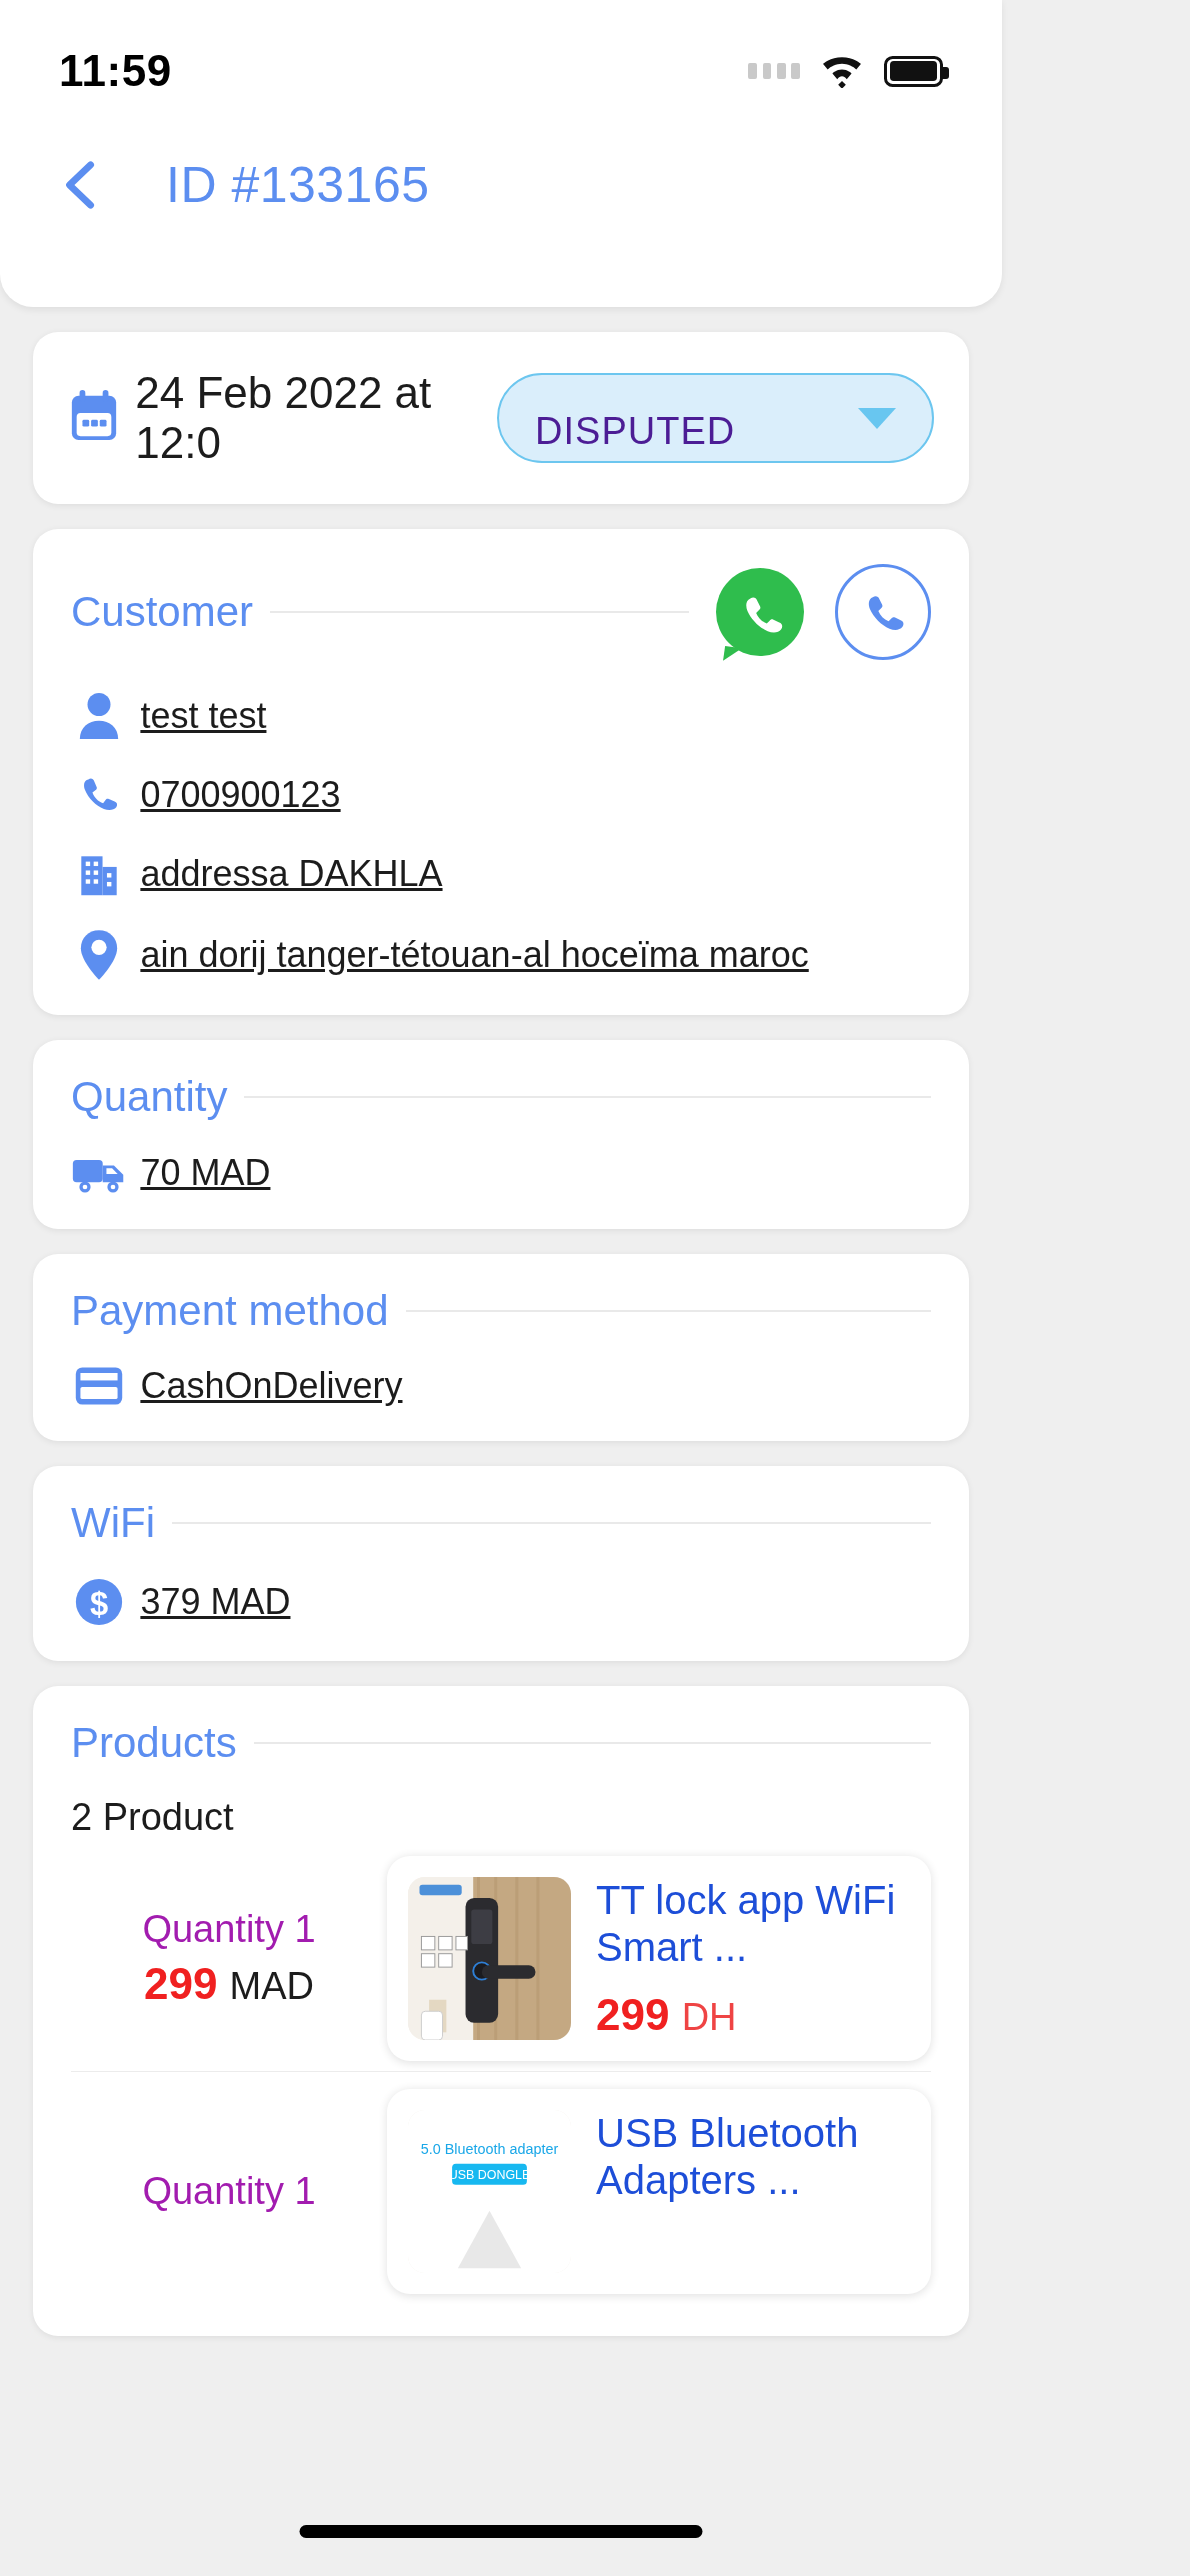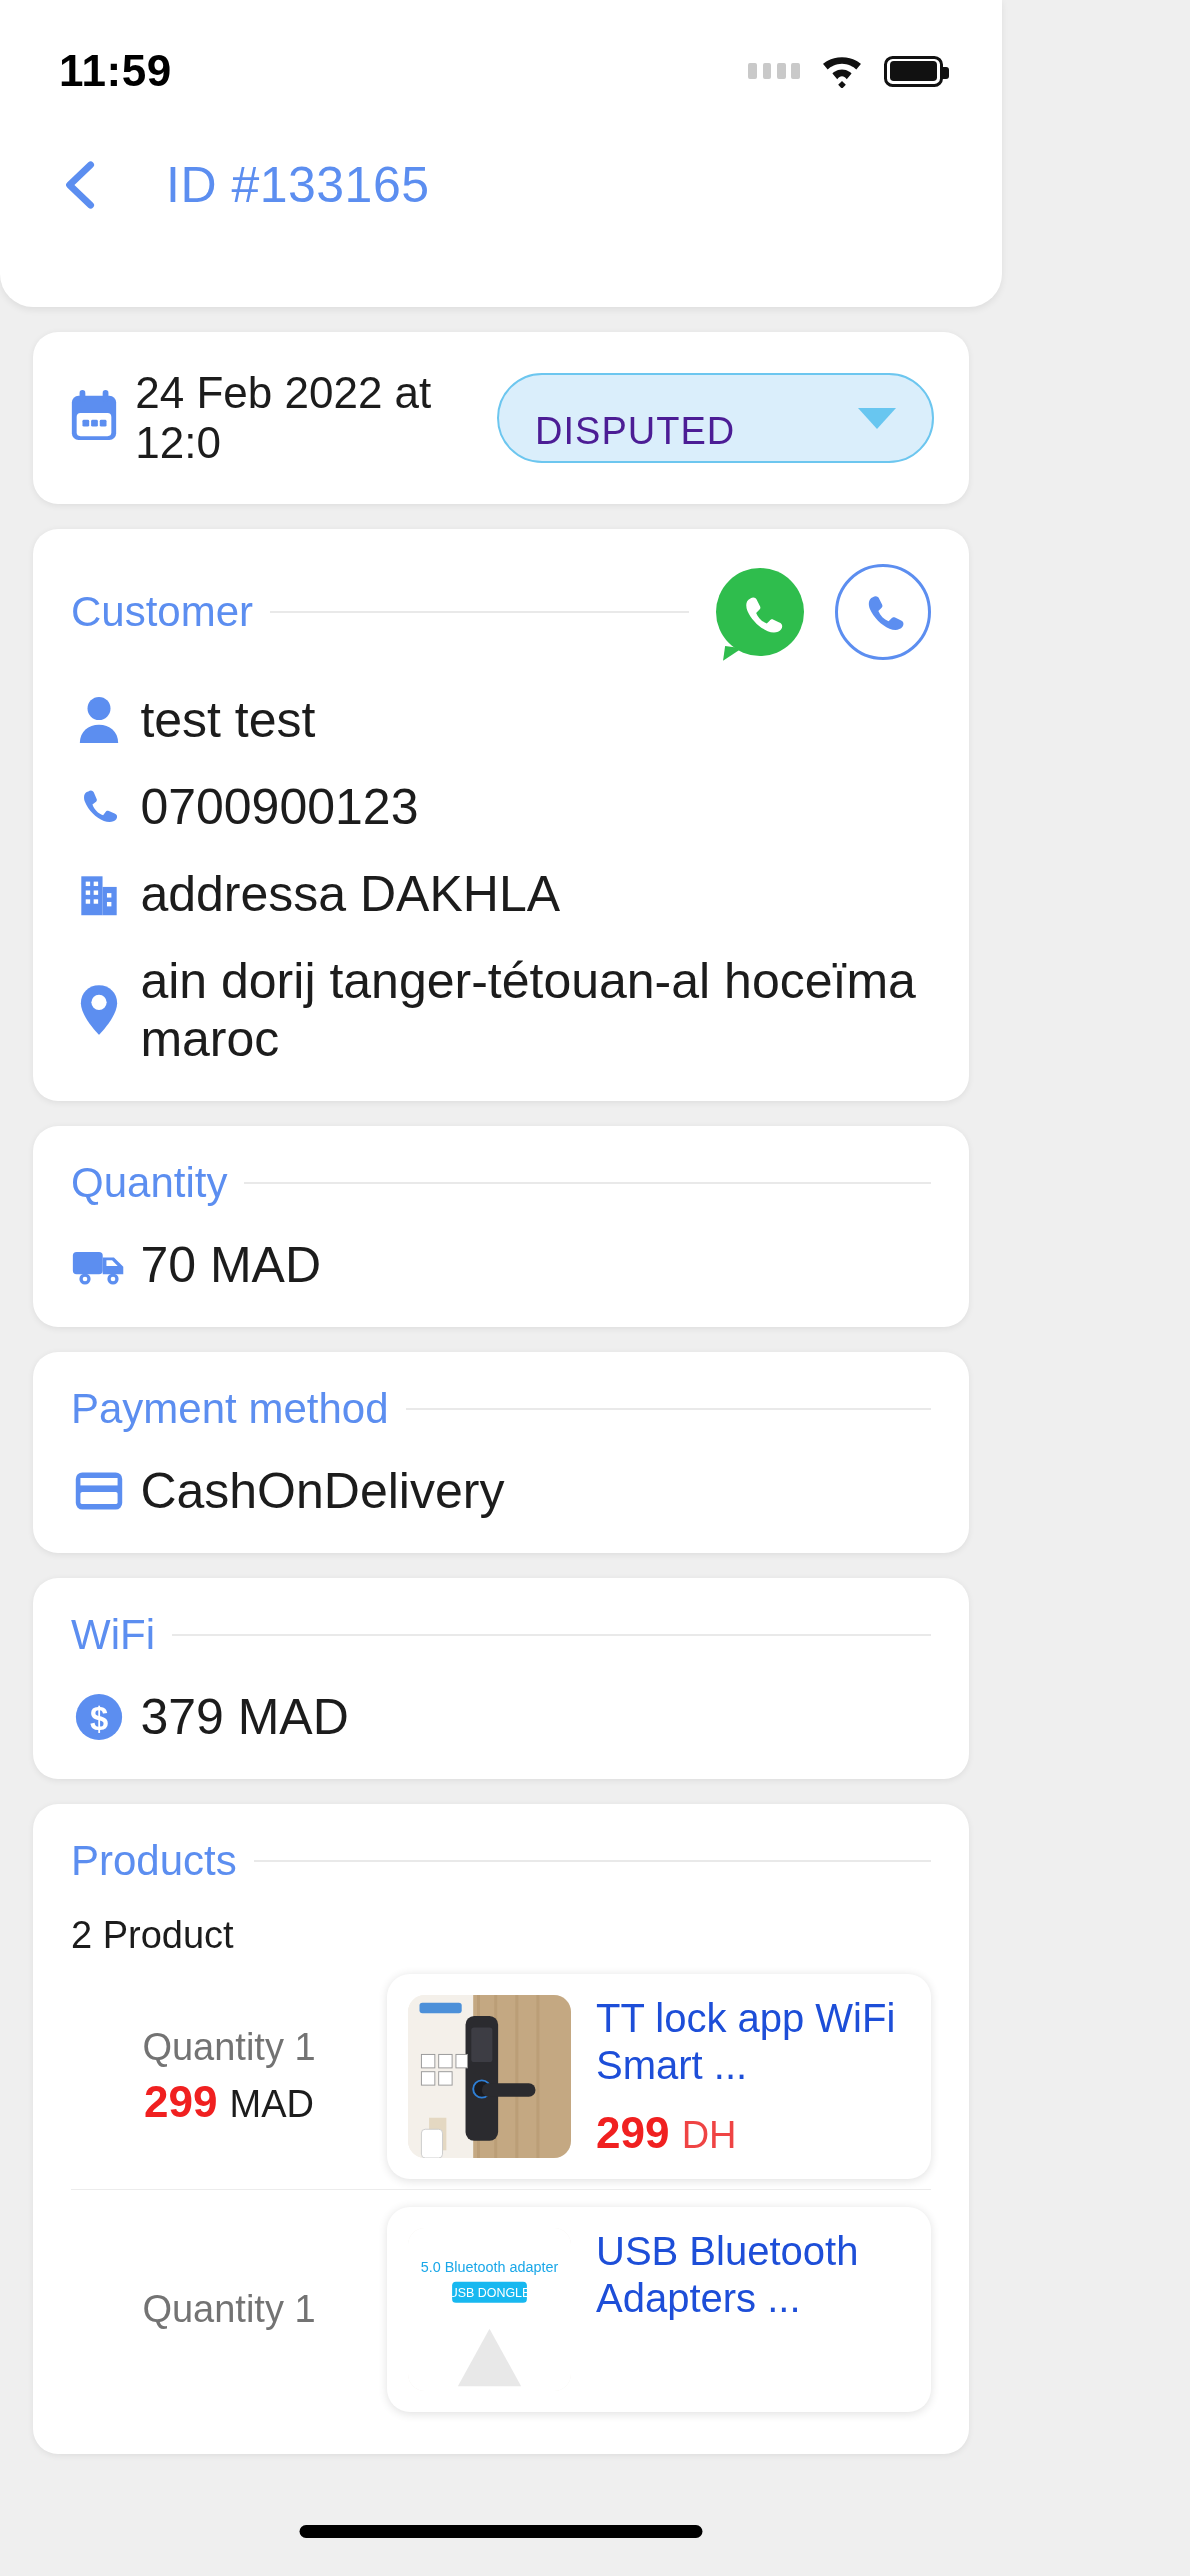--- a/index.html
+++ b/index.html
@@ -55,21 +55,21 @@
     padding:33px 38px;
   }
   .sec-head { display:flex; align-items:center; }
   .sec-title {
     font-size:42px; color:#5c8ef0; font-weight:400; white-space:nowrap;
   }
   .sec-rule { flex:1; height:1.9px; background:#e9e9e9; margin-left:17px; }
 
   .row { display:flex; align-items:center; margin-top:29px; }
   .row .ico { width:56px; min-width:56px; display:flex; justify-content:center; }
-  .row .txt { font-size:50px; color:#1c1c1c; margin-left:13.4px; }
+  .row .txt { font-size:36px; color:#1c1c1c; margin-left:13.4px;text-decoration:underline; }
 
   
   .date-card {
     display:flex; align-items:center; justify-content:space-between;
     padding:36px 35px;
   }
   .date-left { display:flex; align-items:center; }
   .date-text { font-size:44px; color:#1c1c1c; margin-left:15.3px; }
   .status-pill {
     width:464px; height:90px; border-radius:45px;
@@ -104,21 +104,21 @@
   }
 
   
   .prod-count { font-size:38px; color:#1c1c1c; margin-top:29px; }
   .prod-row {
     display:flex; align-items:center; margin-top:17px;
     border-bottom:1.9px solid #ececec; padding-bottom:9.6px;
   }
   .prod-row:last-child { border-bottom:none; }
   .qty-col { width:316px; min-width:316px; text-align:center; }
-  .qty-label { font-size:38px; color:#737373; }
+  .qty-label { font-size:38px; color:#a21caf; }
   .qty-price { font-size:44px; margin-top:7.7px; }
   .qty-price b { color:#f02020; font-weight:700; }
   .qty-price span { color:#1c1c1c; font-weight:400; font-size:38px; }
 
   .prod-card {
     flex:1; background:#fff; border-radius:23px;
     box-shadow:0 1.9px 9.6px rgba(0,0,0,.12);
     display:flex; padding:21px; gap:25px; min-height:188px;
   }
   .prod-thumb {

